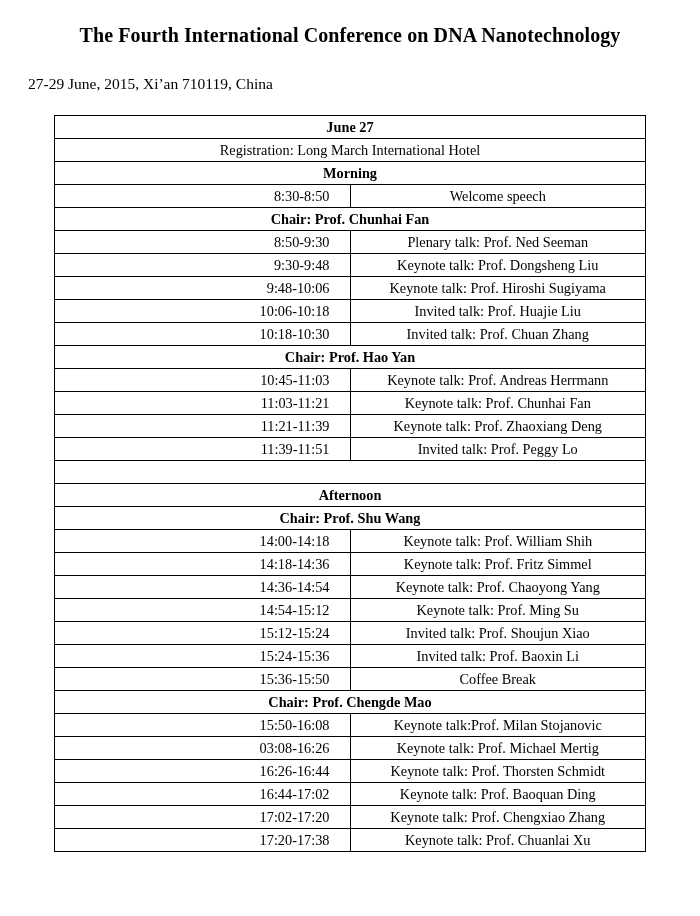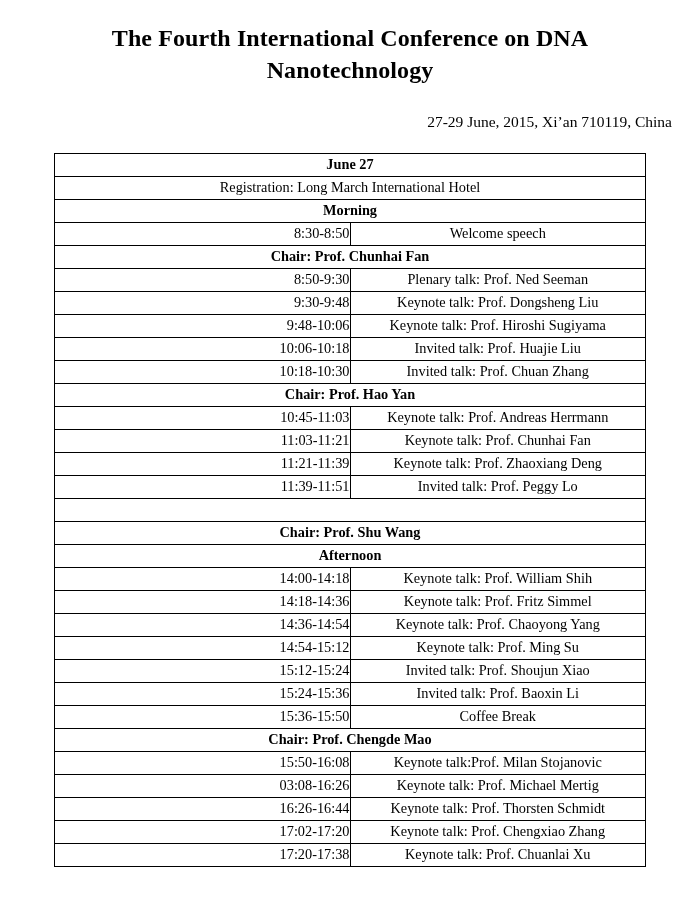--- a/index.html
+++ b/index.html
@@ -14,43 +14,43 @@
     color: #000000;
     overflow: hidden;
   }
   .page {
     width: 700px;
     box-sizing: border-box;
     padding: 22px 28px 0 28px;
   }
   .doc-title {
     text-align: center;
-    font-size: 24px;
+    font-size: 20px;
     font-weight: bold;
     line-height: 1.35;
     margin: 0 auto;
     max-width: 560px;
     letter-spacing: 0.1px;
   }
   .doc-subtitle {
-    text-align: right;
+    text-align: left;
     font-size: 15.5px;
     margin-top: 26px;
     margin-bottom: 22px;
   }
   table.schedule {
     border-collapse: collapse;
     width: 592px;
     margin: 0 auto;
     table-layout: fixed;
   }
   table.schedule td {
     border: 1px solid #000000;
     font-size: 14.3px;
-    padding: 2px 0;
+    padding: 2px 20px;
     height: 18px;
     vertical-align: middle;
   }
   td.time {
     width: 296px;
     text-align: right;
   }
   td.desc {
     width: 296px;
     text-align: center;
@@ -128,24 +128,24 @@
           <td class="desc">Keynote talk: Prof. Zhaoxiang Deng</td>
         </tr>
         <tr>
           <td class="time">11:39-11:51</td>
           <td class="desc">Invited talk: Prof. Peggy Lo</td>
         </tr>
         <tr>
           <td colspan="2" class="full blank">&nbsp;</td>
         </tr>
         <tr>
+          <td colspan="2" class="full bold">Afternoon</td>
+        </tr>
+        <tr>
           <td colspan="2" class="full bold">Chair: Prof. Shu Wang</td>
-        </tr>
-        <tr>
-          <td colspan="2" class="full bold">Afternoon</td>
         </tr>
         <tr>
           <td class="time">14:00-14:18</td>
           <td class="desc">Keynote talk: Prof. William Shih</td>
         </tr>
         <tr>
           <td class="time">14:18-14:36</td>
           <td class="desc">Keynote talk: Prof. Fritz Simmel</td>
         </tr>
         <tr>
@@ -177,20 +177,24 @@
         </tr>
         <tr>
           <td class="time">03:08-16:26</td>
           <td class="desc">Keynote talk: Prof. Michael Mertig</td>
         </tr>
         <tr>
           <td class="time">16:26-16:44</td>
           <td class="desc">Keynote talk: Prof. Thorsten Schmidt</td>
         </tr>
         <tr>
+          <td class="time">16:44-17:02</td>
+          <td class="desc">Keynote talk: Prof. Baoquan Ding</td>
+        </tr>
+        <tr>
           <td class="time">17:02-17:20</td>
           <td class="desc">Keynote talk: Prof. Chengxiao Zhang</td>
         </tr>
         <tr>
           <td class="time">17:20-17:38</td>
           <td class="desc">Keynote talk: Prof. Chuanlai Xu</td>
         </tr>
       </tbody>
   </table>
 

